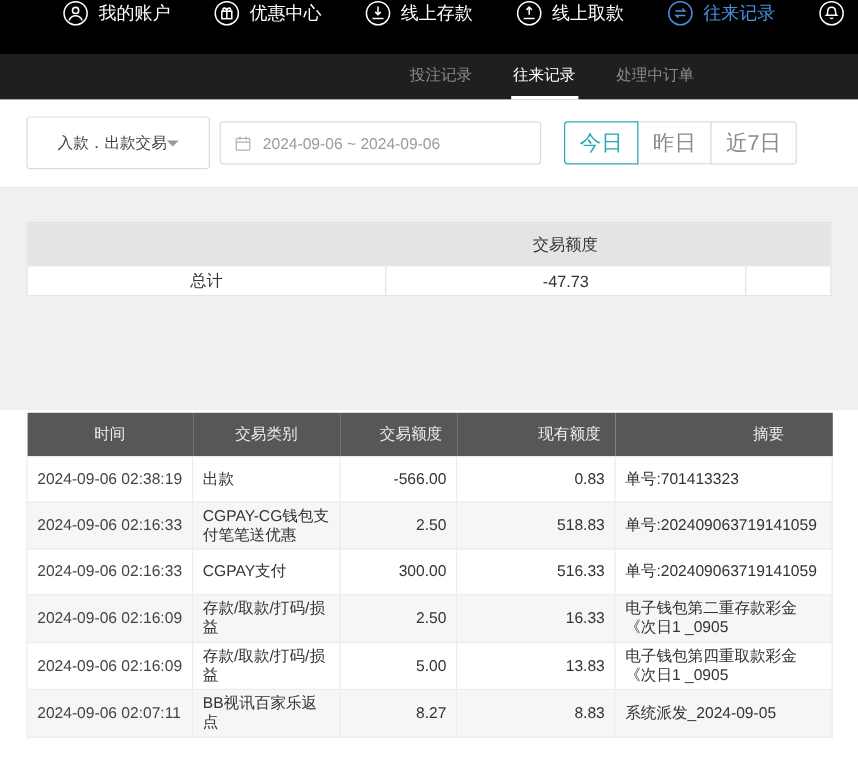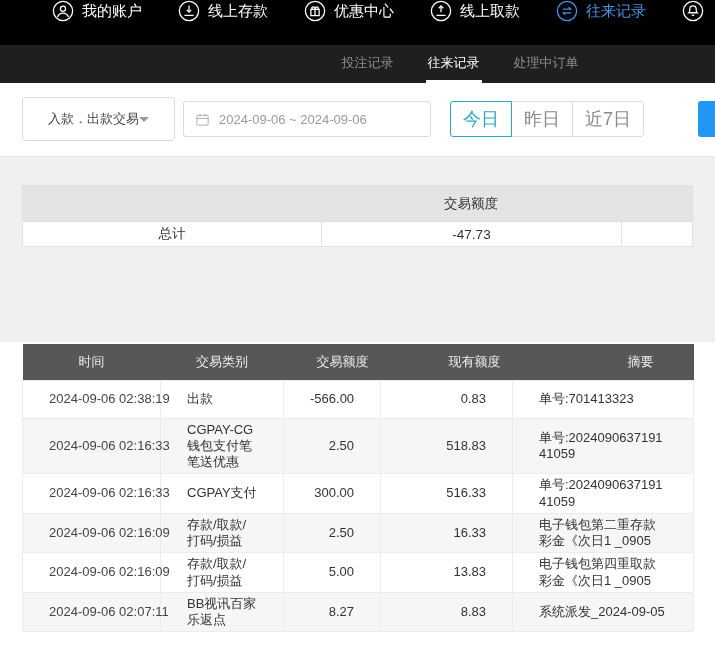--- a/index.html
+++ b/index.html
@@ -36,21 +36,21 @@
   .tab.active { color:#ffffff; border-bottom-color:#ffffff; }
 
   
   .filterbar { background:#fff; padding:14px 0 15px 22px; display:flex; align-items:center;
                border-bottom:1px solid #e6e6e6; }
   .select-box { width:153px; height:44px; border:1px solid #dcdcdc; border-radius:3px; display:flex;
                 align-items:center; justify-content:center; padding:0 10px; font-size:13px; color:#444;
                 cursor:pointer; background:#fff; flex:0 0 auto; }
   .caret { width:0; height:0; border-left:5px solid transparent; border-right:5px solid transparent;
            border-top:5px solid #999; }
-  .date-box { width:248px; height:36px; border:1px solid #dcdcdc; border-radius:3px; display:flex;
+  .date-box { width:268px; height:36px; border:1px solid #dcdcdc; border-radius:3px; display:flex;
               align-items:center; gap:8px; padding:0 10px; color:#9a9a9a; font-size:13px; margin-left:8px;
               cursor:pointer; background:#fff; flex:0 0 auto; }
   .date-box svg { stroke:#b0b0b0; fill:none; stroke-width:1.4; flex:0 0 auto; }
   .quick-group { display:flex; margin-left:19px; flex:0 0 auto; }
   .quick-btn { min-width:58px; height:36px; border:1px solid #dcdcdc; background:#fff; color:#8a8a8a;
                font-size:18px; display:flex; align-items:center; justify-content:center; margin-left:-1px;
                padding:0 12px; cursor:pointer; white-space:nowrap; }
   .quick-btn:first-child { border-radius:3px 0 0 3px; margin-left:0; }
   .quick-btn:last-child { border-radius:0 3px 3px 0; }
   .quick-btn.active { border-color:#2aa8b8; color:#2aa8b8; position:relative; z-index:1; }
@@ -67,21 +67,21 @@
   .s-cell:first-child { border-left:none; }
   .s-body { border-top:1px solid #e0e0e0; }
 
   
   .table-section { background:#fff; padding:2px 22px 0; }
   table.data-table { width:100%; border-collapse:collapse; table-layout:fixed; font-size:13px; color:#333; }
   .data-table thead th { background:#57575a; color:#ededed; height:36px; font-weight:normal; font-size:13px; }
   .th-center { text-align:center; }
   .th-right { text-align:right; padding-right:12px; }
   .th-right-wide { text-align:right; padding-right:40px; }
-  .data-table tbody td { border:1px solid #ececec; height:38px; padding:3px 26px; line-height:1.25;
+  .data-table tbody td { border:1px solid #ececec; height:38px; padding:3px 8px; line-height:1.25;
                          vertical-align:middle; }
   .data-table tbody tr:nth-child(even) td { background:#f6f6f6; }
   td.c-time { text-align:left; padding-left:8px; color:#444; white-space:nowrap; }
   td.c-type { text-align:left; }
   td.c-amount { text-align:right; padding-right:10px; }
   td.c-balance { text-align:right; padding-right:15px; }
   td.c-summary { text-align:left; word-break:break-all; }
 </style>
 </head>
 <body>
@@ -94,34 +94,34 @@
       <svg width="22" height="22" viewBox="0 0 24 24">
         <circle cx="12" cy="12" r="10.5"></circle>
           <circle cx="12" cy="9.5" r="2.8"></circle>
         <path d="M6 18.5c1.5-3.2 3.8-4.2 6-4.2s4.5 1 6 4.2"></path>
       </svg>
       <span>我的账户</span>
     </div>
     <div class="nav-item">
       <svg width="22" height="22" viewBox="0 0 24 24">
         <circle cx="12" cy="12" r="10.5"></circle>
+          <rect x="7.5" y="10.2" width="9" height="6.8"></rect>
+        <line x1="12" y1="10.2" x2="12" y2="17"></line>
+        <path d="M9.8 10c-1.8 0-1.8-2.6 0-2.6 1.2 0 2.2 1.2 2.2 2.6 0-1.4 1-2.6 2.2-2.6 1.8 0 1.8 2.6 0 2.6"></path>
+      </svg>
+      <span>优惠中心</span>
+    </div>
+    <div class="nav-item">
+      <svg width="22" height="22" viewBox="0 0 24 24">
+        <circle cx="12" cy="12" r="10.5"></circle>
           <path d="M12 6v7"></path>
           <path d="M9.5 10.8 12 13.3l2.5-2.5"></path>
           <path d="M7 16.8h10"></path>
       </svg>
       <span>线上存款</span>
-    </div>
-    <div class="nav-item">
-      <svg width="22" height="22" viewBox="0 0 24 24">
-        <circle cx="12" cy="12" r="10.5"></circle>
-          <rect x="7.5" y="10.2" width="9" height="6.8"></rect>
-        <line x1="12" y1="10.2" x2="12" y2="17"></line>
-        <path d="M9.8 10c-1.8 0-1.8-2.6 0-2.6 1.2 0 2.2 1.2 2.2 2.6 0-1.4 1-2.6 2.2-2.6 1.8 0 1.8 2.6 0 2.6"></path>
-      </svg>
-      <span>优惠中心</span>
     </div>
     <div class="nav-item">
       <svg width="22" height="22" viewBox="0 0 24 24">
         <circle cx="12" cy="12" r="10.5"></circle>
           <path d="M12 13.3V6.5"></path>
           <path d="M9.5 9 12 6.5 14.5 9"></path>
           <path d="M7 16.8h10"></path>
       </svg>
       <span>线上取款</span>
     </div>

